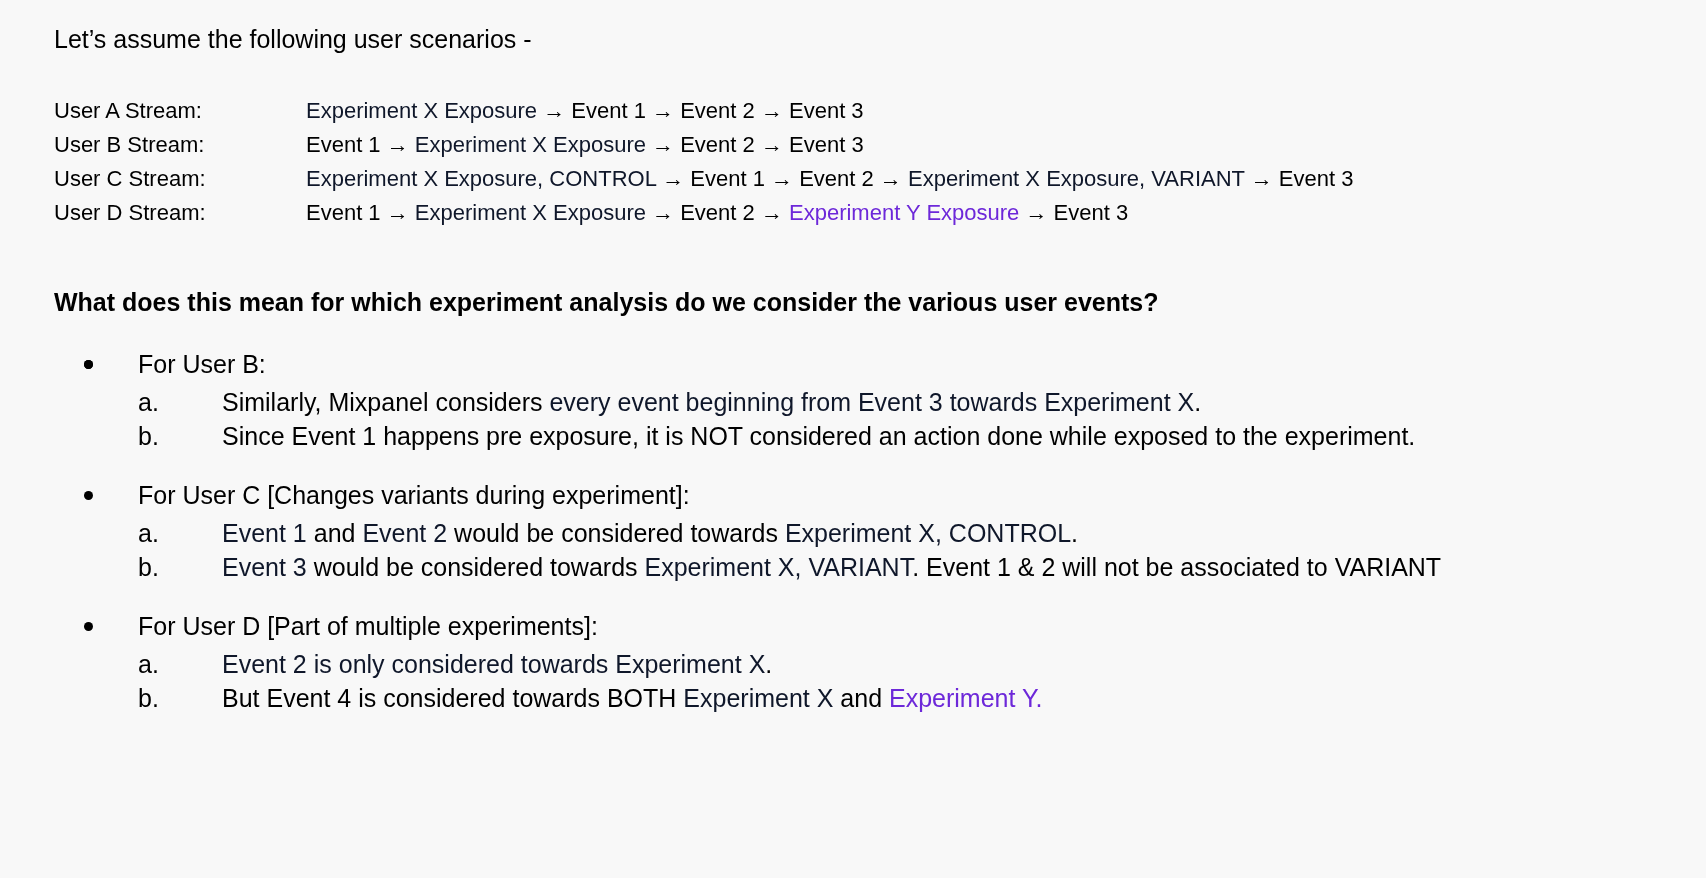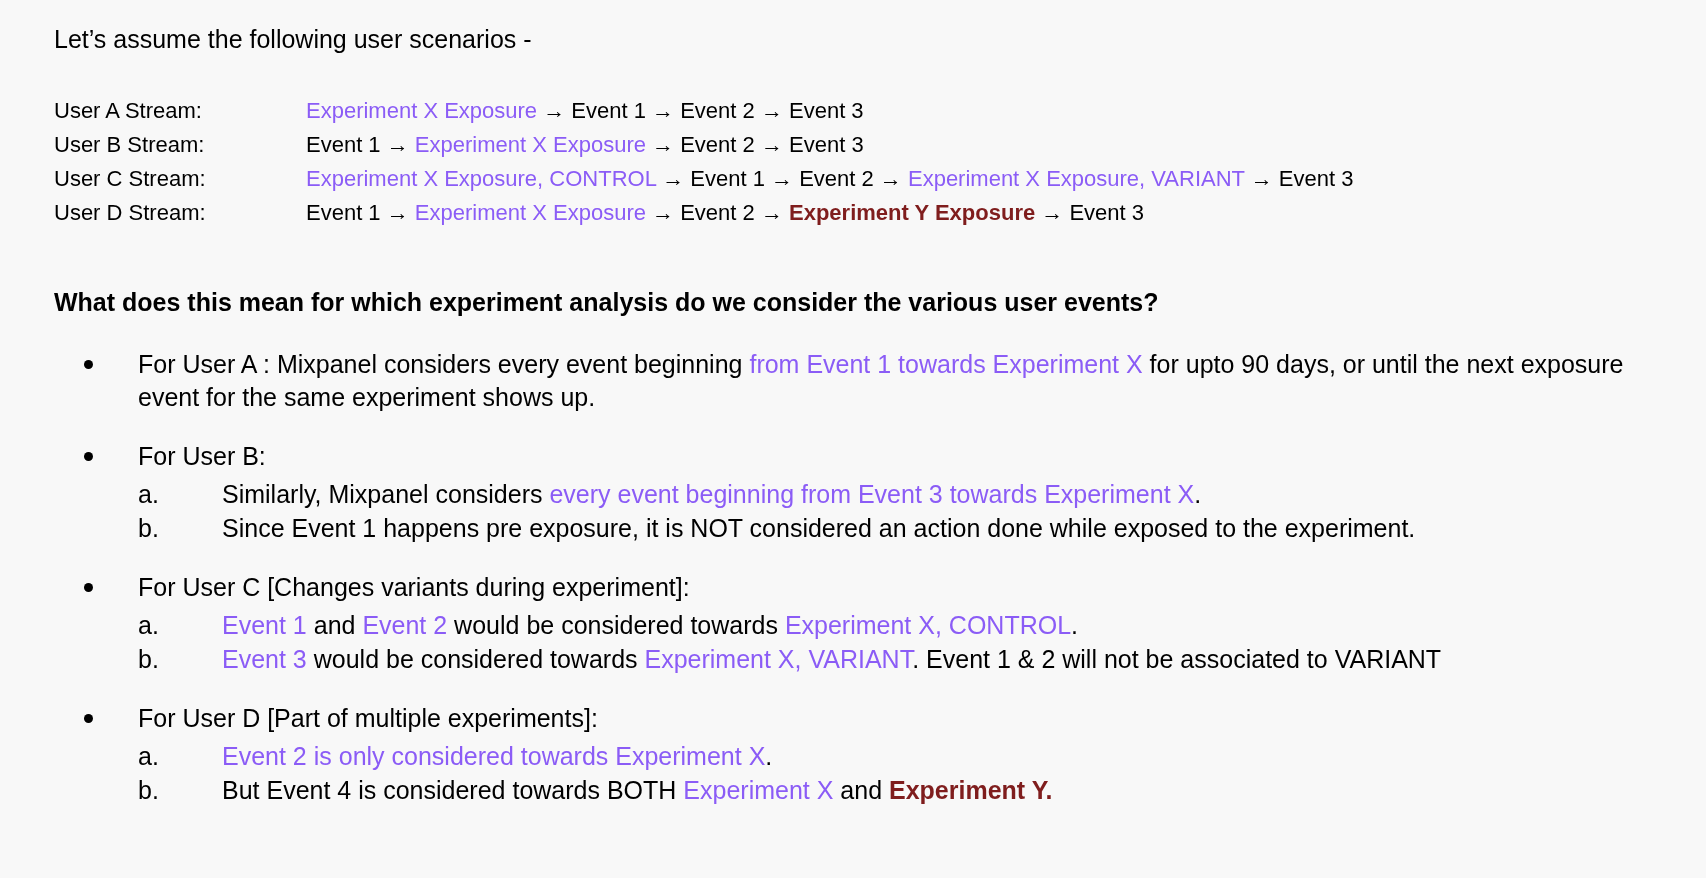--- a/index.html
+++ b/index.html
@@ -17,22 +17,22 @@
     -webkit-font-smoothing: antialiased;
   }
   .page {
     position: relative;
     width: 1706px;
     height: 878px;
     background: #f8f8f8;
     padding: 22px 0 0 0;
     box-sizing: border-box;
   }
-  .blue  { color: #8b5cf6; }
-  .pink  { color: #7f1d1d; font-weight: bold; }
+  .blue  { color: #0f172a; }
+  .pink  { color: #6d28d9; }
 
   .intro {
     font-size: 25px;
     line-height: 34px;
     margin: 0 0 0 54px;
   }
 
   .streams {
     margin: 38px 0 0 54px;
     font-size: 22px;
@@ -123,21 +123,20 @@
         <span class="stream-label">User D Stream:</span>
         <span class="stream-body"><span>Event 1 → </span><span class="blue">Experiment X Exposure</span><span> → Event 2 → </span><span class="pink">Experiment Y Exposure</span><span> → Event 3</span></span>
       </div>
     </div>
 
   <h2 class="question">What does this mean for which experiment analysis do we consider the various user events?</h2>
 
   <ul class="bullets">
       <li class="bullet">
         <span class="dot"></span>
-        <span class="bullet-text"><span>For User A : Mixpanel considers every event beginning </span><span class="blue">from Event 1 towards Experiment X</span><span> for upto 90 days, or until the next exposure event for the same experiment shows up.</span></span>
       </li>
       <li class="bullet">
         <span class="dot"></span>
         <span class="bullet-text"><span>For User B:</span></span>
         <ol class="sublist">
           <li class="subitem"><span class="marker">a.</span><span><span>Similarly, Mixpanel considers </span><span class="blue">every event beginning from Event 3 towards Experiment X</span><span>.</span></span></li>
           <li class="subitem"><span class="marker">b.</span><span><span>Since Event 1 happens pre exposure, it is NOT considered an action done while exposed to the experiment.</span></span></li>
         </ol>
       </li>
       <li class="bullet">

